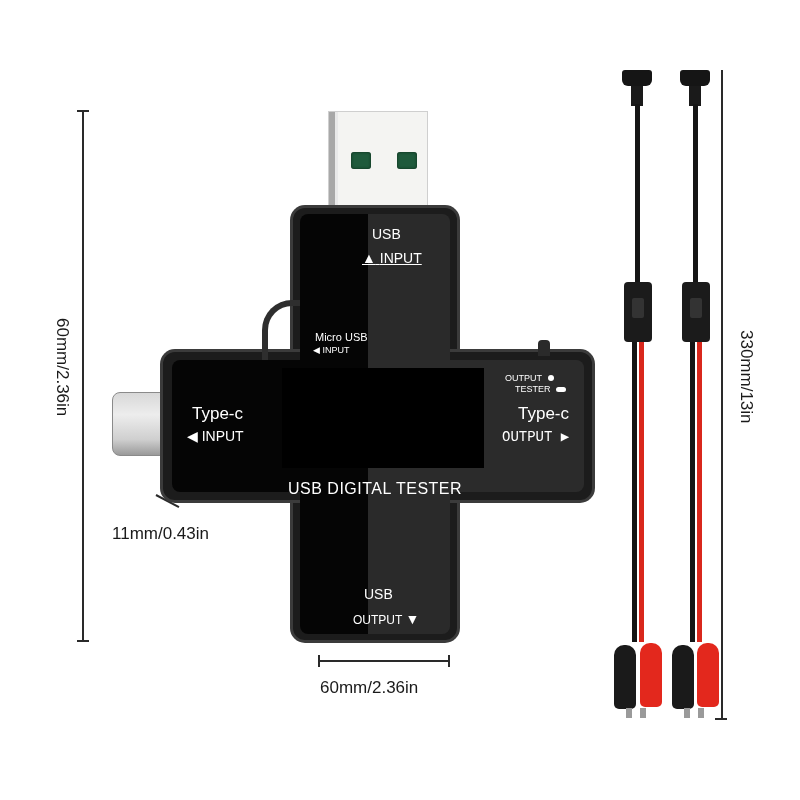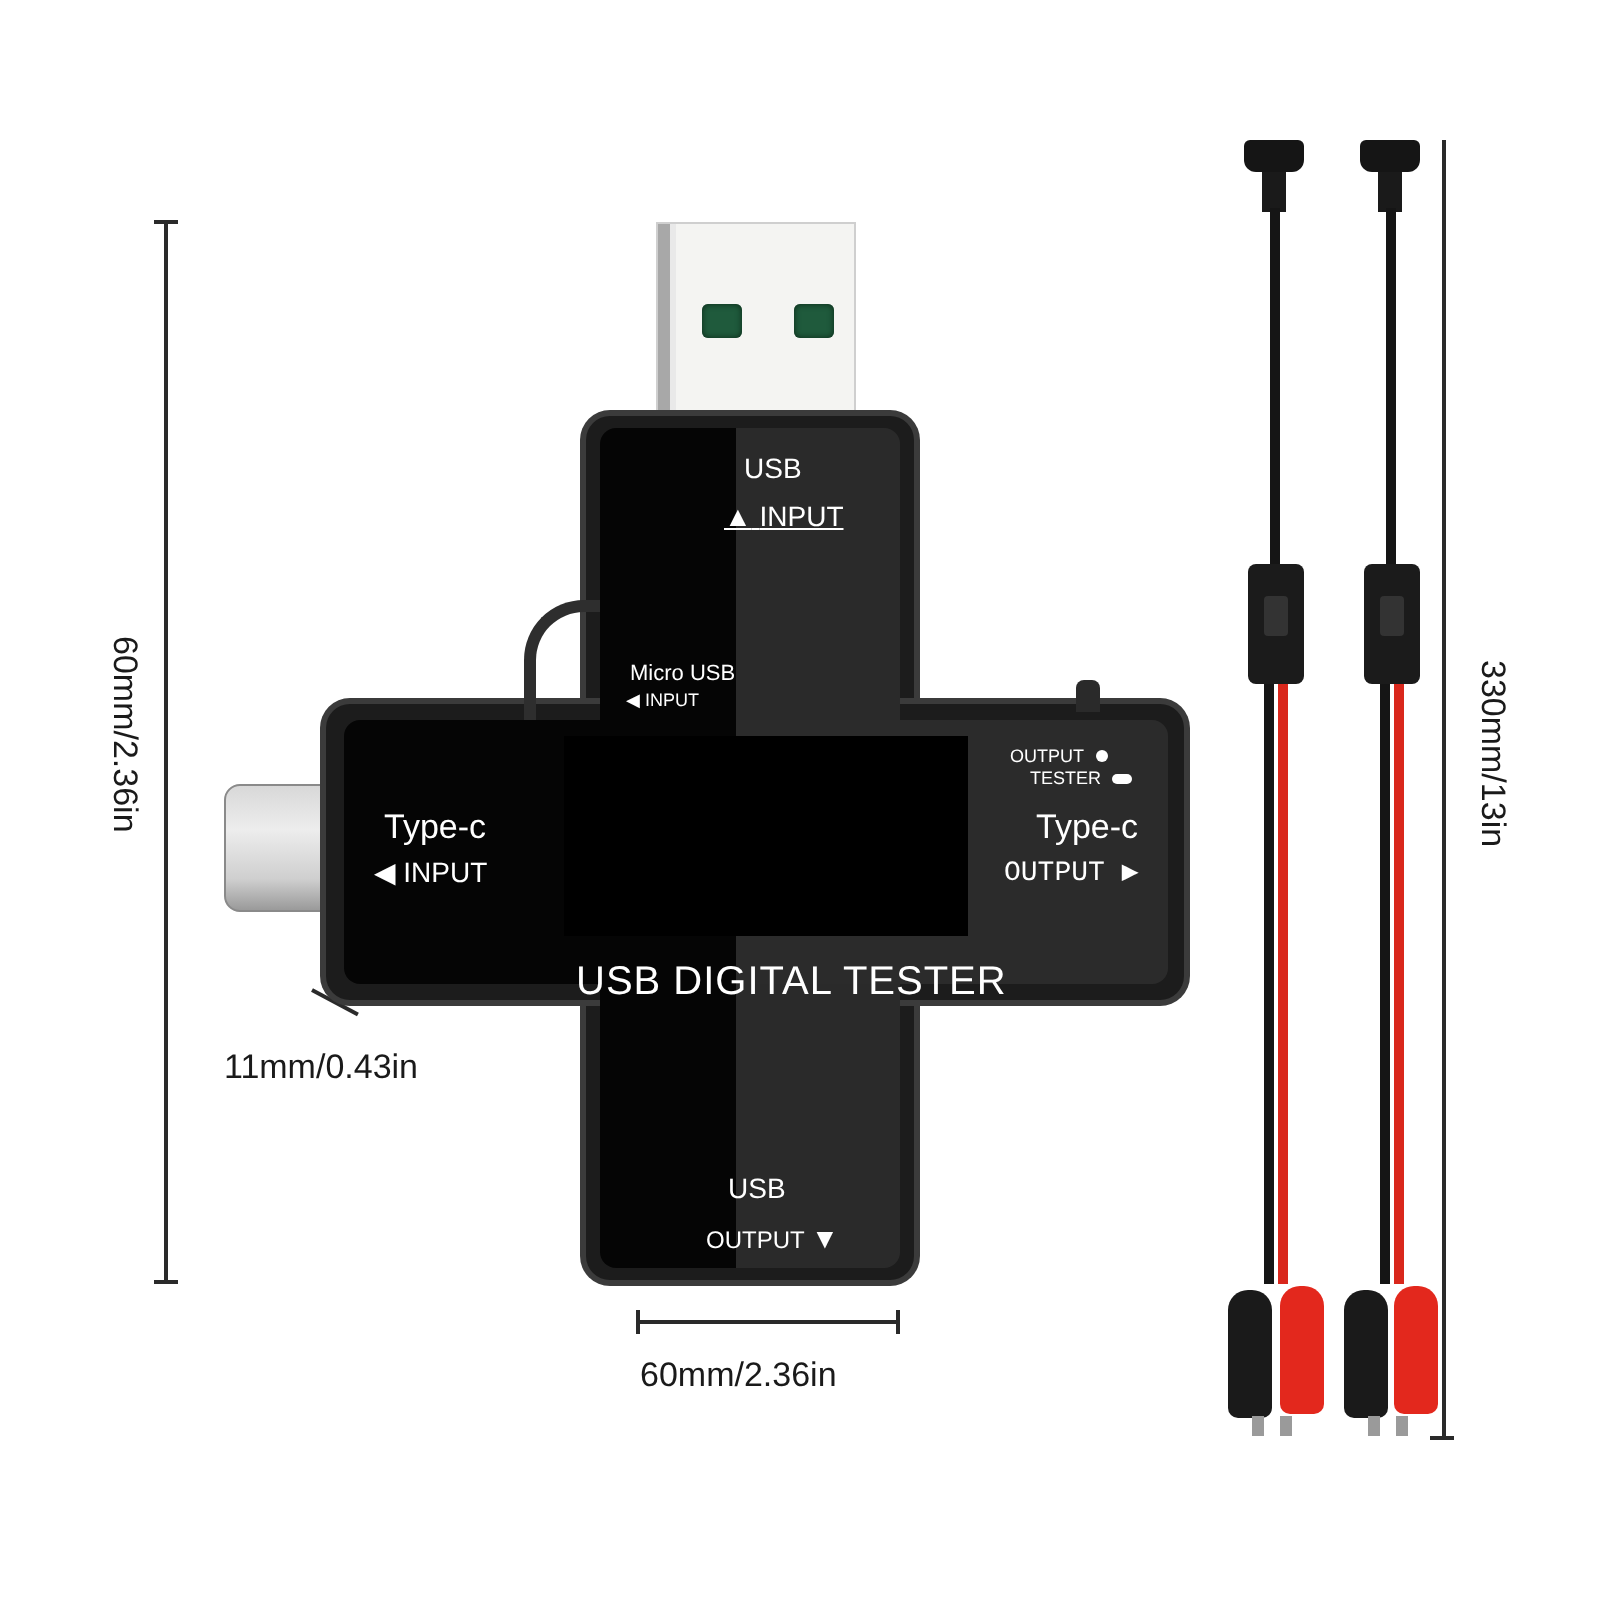--- a/index.html
+++ b/index.html
@@ -119,21 +119,21 @@
   <span>TESTER</span>
   <span style="display:inline-block;width:10px;height:5px;border-radius:3px;background:#fff;margin-left:3px;"></span>
 </div>
 
 <div class="txt lg" style="left:518px;top:404px;font-size:17px;">Type-c</div>
 <div class="txt md" style="left:502px;top:428px;font-family:Liberation Mono, monospace;">
   <span>OUTPUT</span>
   <span>▶</span>
 </div>
 
-<div class="txt" style="left:288px;top:480px;font-size:20px;letter-spacing:0.5px;">USB DIGITAL TESTER</div>
+<div class="txt" style="left:288px;top:480px;font-size:16px;letter-spacing:0.5px;">USB DIGITAL TESTER</div>
 
 <div class="txt lg" style="left:364px;top:586px;">USB</div>
 <div class="txt md" style="left:353px;top:611px;font-size:12px;">
   <span>OUTPUT</span>
   <span style="font-size:14px;">▼</span>
 </div>
 
 <div class="plug-cap" style="left:622px;top:70px;"></div>
 <div class="plug-neck" style="left:631px;top:86px;"></div>
 <div class="wire" style="left:635px;top:104px;height:180px;background:#151515;"></div>

